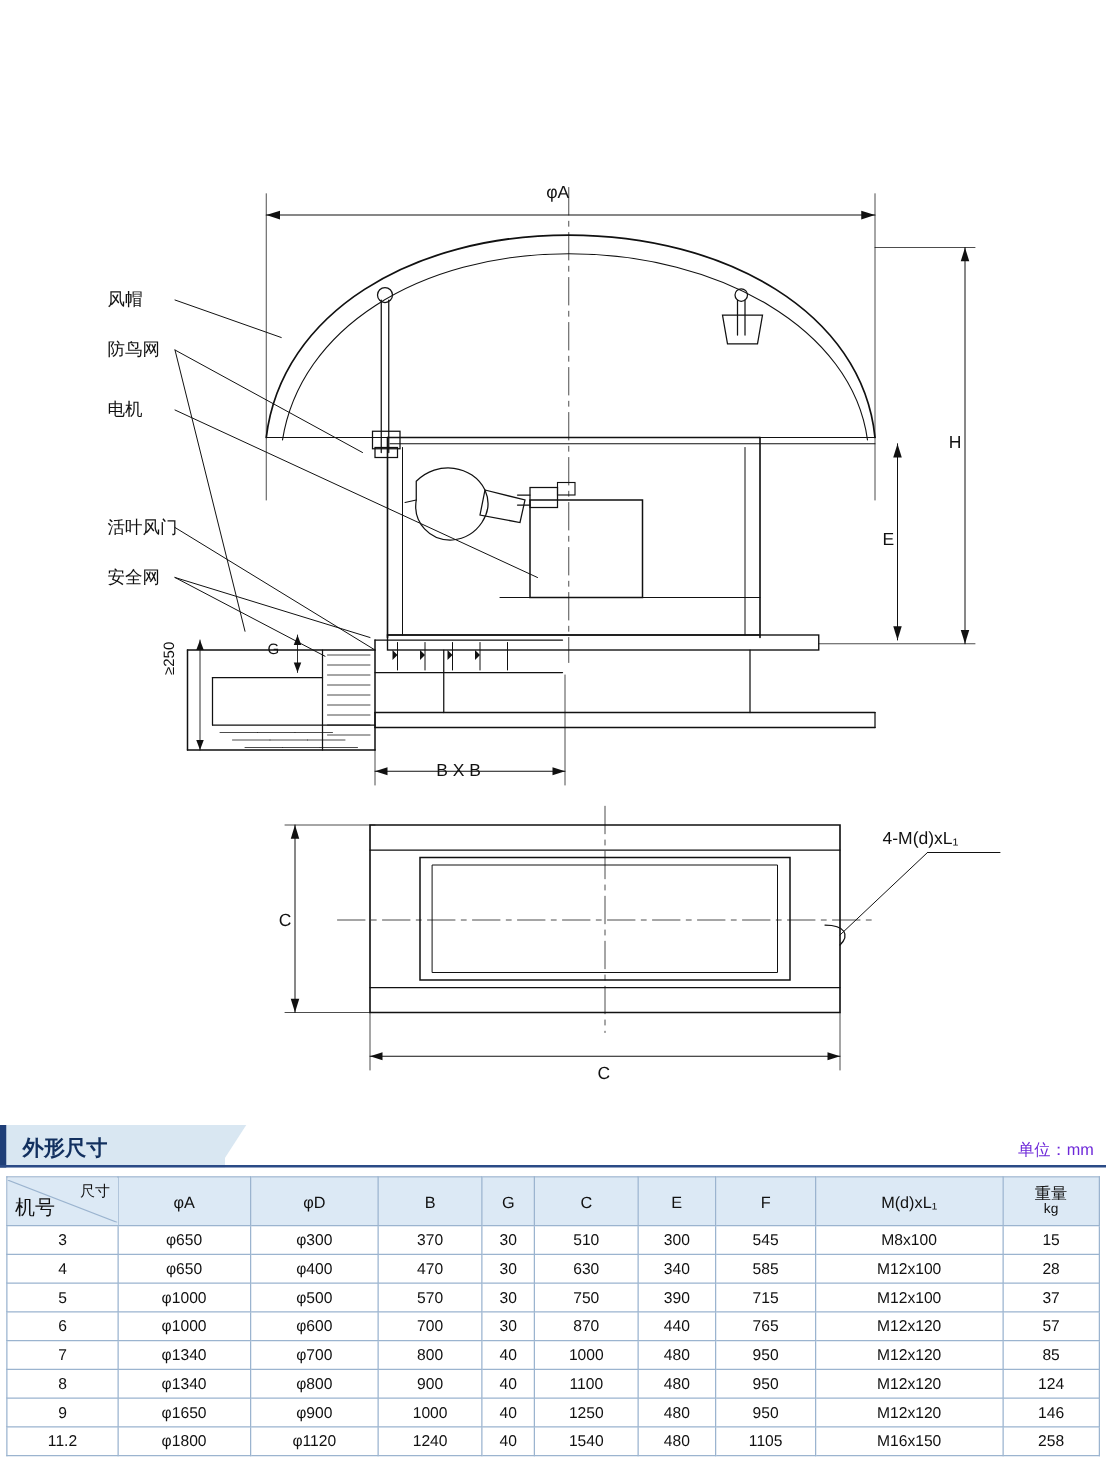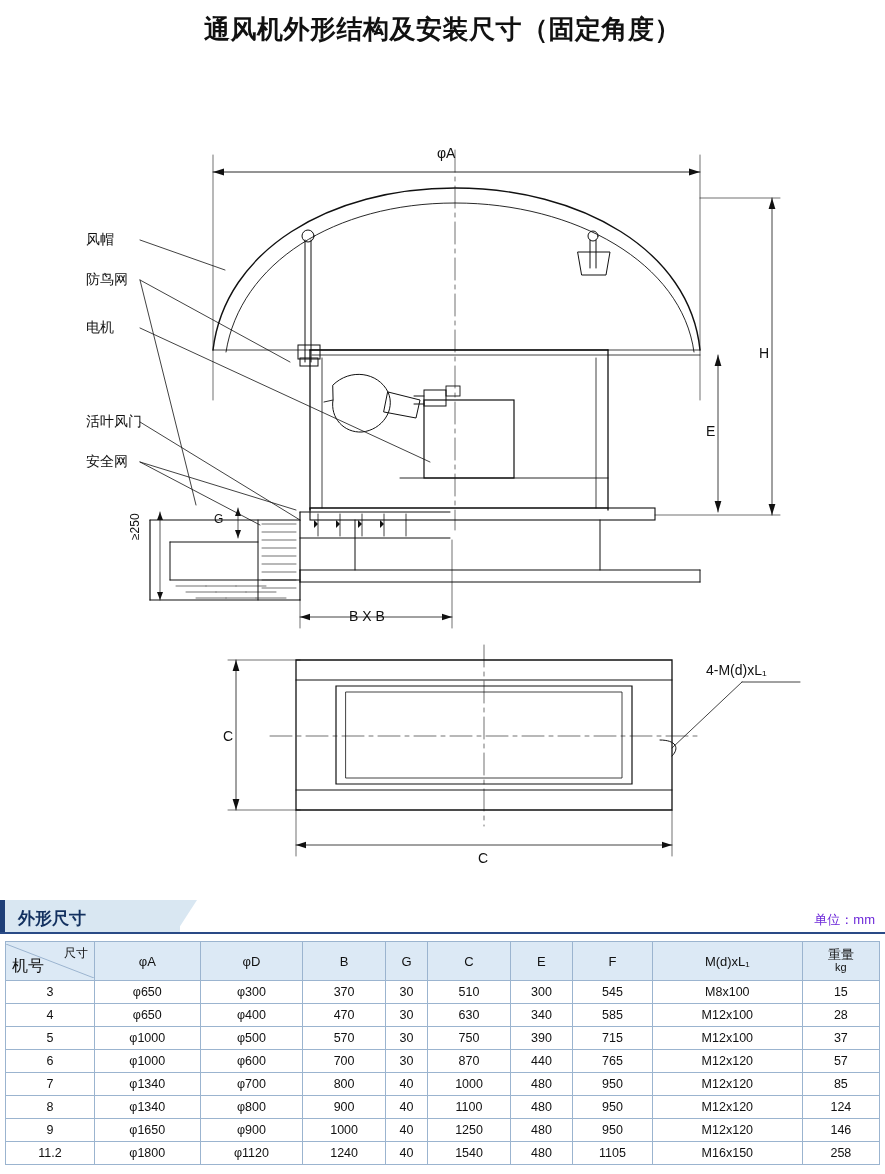--- a/index.html
+++ b/index.html
@@ -105,21 +105,20 @@
   }
   .corner .tr{position:absolute;right:6px;top:1px;font-size:12px;}
   .corner .bl{position:absolute;left:6px;bottom:1px;font-size:16px;}
   .twoline{line-height:1.05;}
   .twoline .s{font-size:11px;}
 </style>
 </head>
 <body>
 
 <div class="title">
-  <div class="l2">通风机外形结构及安装尺寸（固定角度）</div>
 </div>
 
 <div class="drawing">
   <svg width="885" height="790" viewBox="0 0 885 790" xmlns="http://www.w3.org/2000/svg">
     <g fill="none" stroke="#111" stroke-width="1.1" stroke-linecap="round">
 
       <line x1="213" y1="55" x2="213" y2="300" stroke-width="0.6"></line>
       <line x1="700" y1="55" x2="700" y2="300" stroke-width="0.6"></line>
       <line x1="213" y1="72" x2="700" y2="72" stroke-width="0.9"></line>
       <polygon points="213,72 224,68.5 224,75.5" fill="#111" stroke="none"></polygon>

